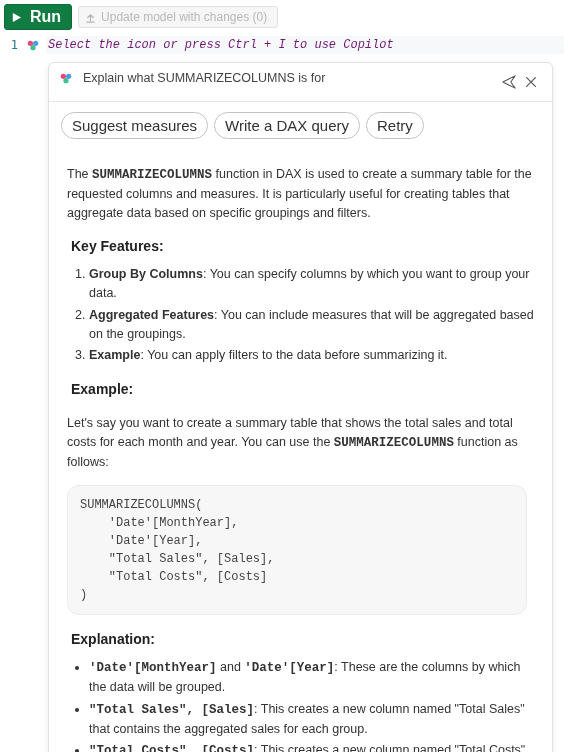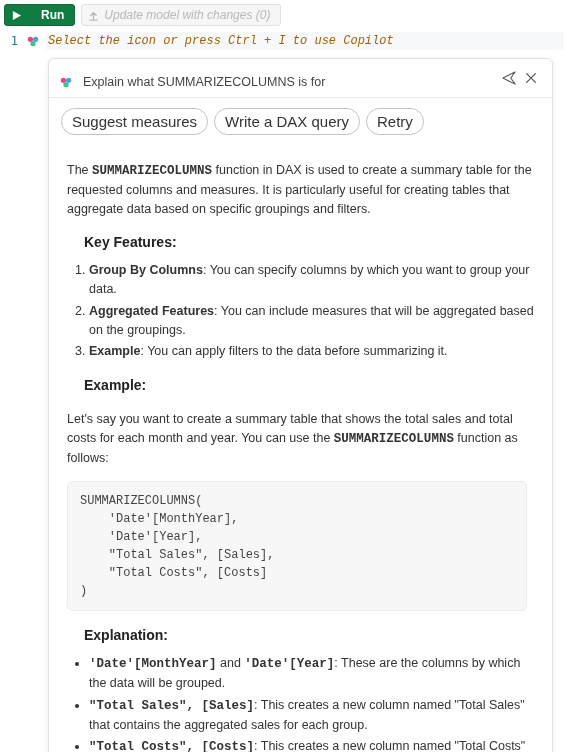--- a/index.html
+++ b/index.html
@@ -16,40 +16,39 @@
     align-items: center;
     gap: 6px;
     padding: 4px 4px 6px 4px;
   }
   .run-btn {
     background: #107c41;
     color: #fff;
     border: 1px solid #0d6a37;
     border-radius: 3px;
     padding: 3px 10px 3px 6px;
-    font-size: 12px;
+    font-size: 16px;
     font-weight: 600;
     display: inline-flex;
     align-items: center;
-    gap: 19px;
+    gap: 8px;
     cursor: pointer;
   }
   .run-btn svg { width: 11px; height: 11px; fill: #fff; }
   .update-btn {
     background: #f6f6f6;
     color: #b8b8b8;
     border: 1px solid #e1e1e1;
     border-radius: 3px;
     padding: 3px 10px 3px 6px;
     font-size: 12px;
     display: inline-flex;
     align-items: center;
     gap: 5px;
     cursor: not-allowed;
-    font-style: italic;
   }
   .update-btn svg { width: 11px; height: 11px; fill: #b8b8b8; }
   .code-line {
     display: flex;
     align-items: center;
     padding: 0 4px 4px 4px;
     margin-bottom: 4px;
   }
   .line-num {
     width: 22px;
@@ -61,39 +60,39 @@
   }
   .copilot-logo {
     width: 14px;
     height: 14px;
     margin-right: 6px;
     flex-shrink: 0;
   }
   .placeholder-text {
     font-family: Consolas, "Courier New", monospace;
     font-style: italic;
-    color: #a16207;
+    color: #701a75;
     font-size: 12px;
     flex: 1;
     background: #f6f8fa;
     padding: 2px 2px;
   }
   .copilot-card {
     margin: 0 0 0 48px;
     width: 505px;
     border: 1px solid #e1e1e1;
     border-radius: 6px;
     background: #fff;
     box-shadow: 0 2px 6px rgba(0,0,0,0.08);
     display: flex;
     flex-direction: column;
   }
   .card-header {
     display: flex;
-    align-items: flex-end;
+    align-items: flex-start;
     padding: 8px 10px;
     border-bottom: 1px solid #e8e8e8;
   }
   .card-header .title {
     flex: 1;
     font-size: 12.5px;
     color: #444;
     padding-left: 4px;
   }
   .icon-btn {
@@ -124,36 +123,36 @@
     padding: 4px 18px 10px 18px;
     font-size: 12.5px;
     color: #333;
     line-height: 1.5;
     overflow-y: auto;
   }
   .content p { margin: 14px 0; }
   .content h4 {
     font-size: 14px;
     font-weight: 700;
-    margin: 14px 0 8px 17px;
+    margin: 14px 0 8px 4px;
     color: #222;
   }
   .content ol, .content ul {
     padding-left: 22px;
     margin: 4px 0;
   }
   .content li { margin: 3px 0; }
   .content strong { font-weight: 700; }
   .content code, .mono {
     font-family: Consolas, "Courier New", monospace;
   }
   pre.codeblock {
     background: #f7f7f7;
     border: 1px solid #ececec;
-    border-radius: 5px;
+    border-radius: 12px;
     padding: 10px 12px;
     font-family: Consolas, "Courier New", monospace;
     font-size: 12px;
     margin: 8px 7px 14px 0;
     white-space: pre;
     color: #444;
   }
 </style>
 </head>
 <body>

